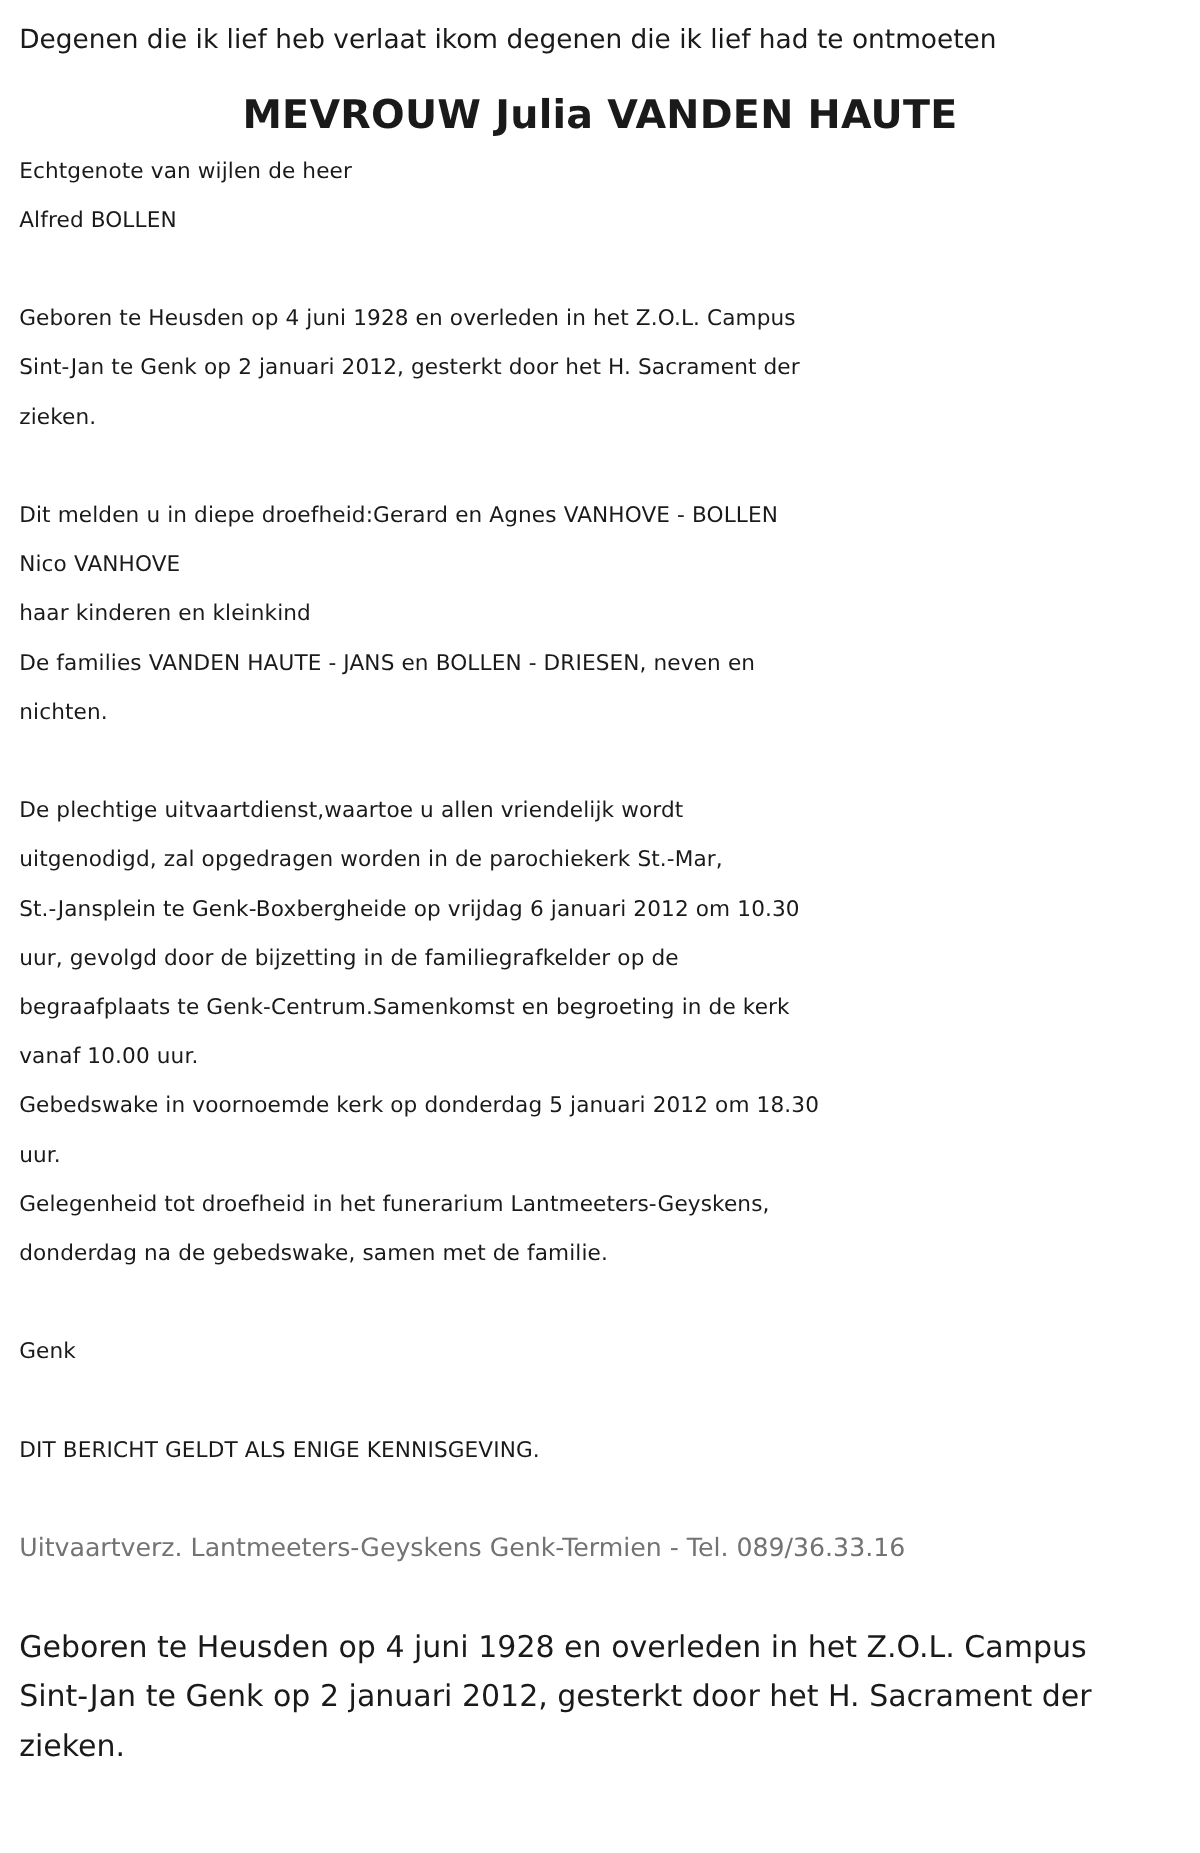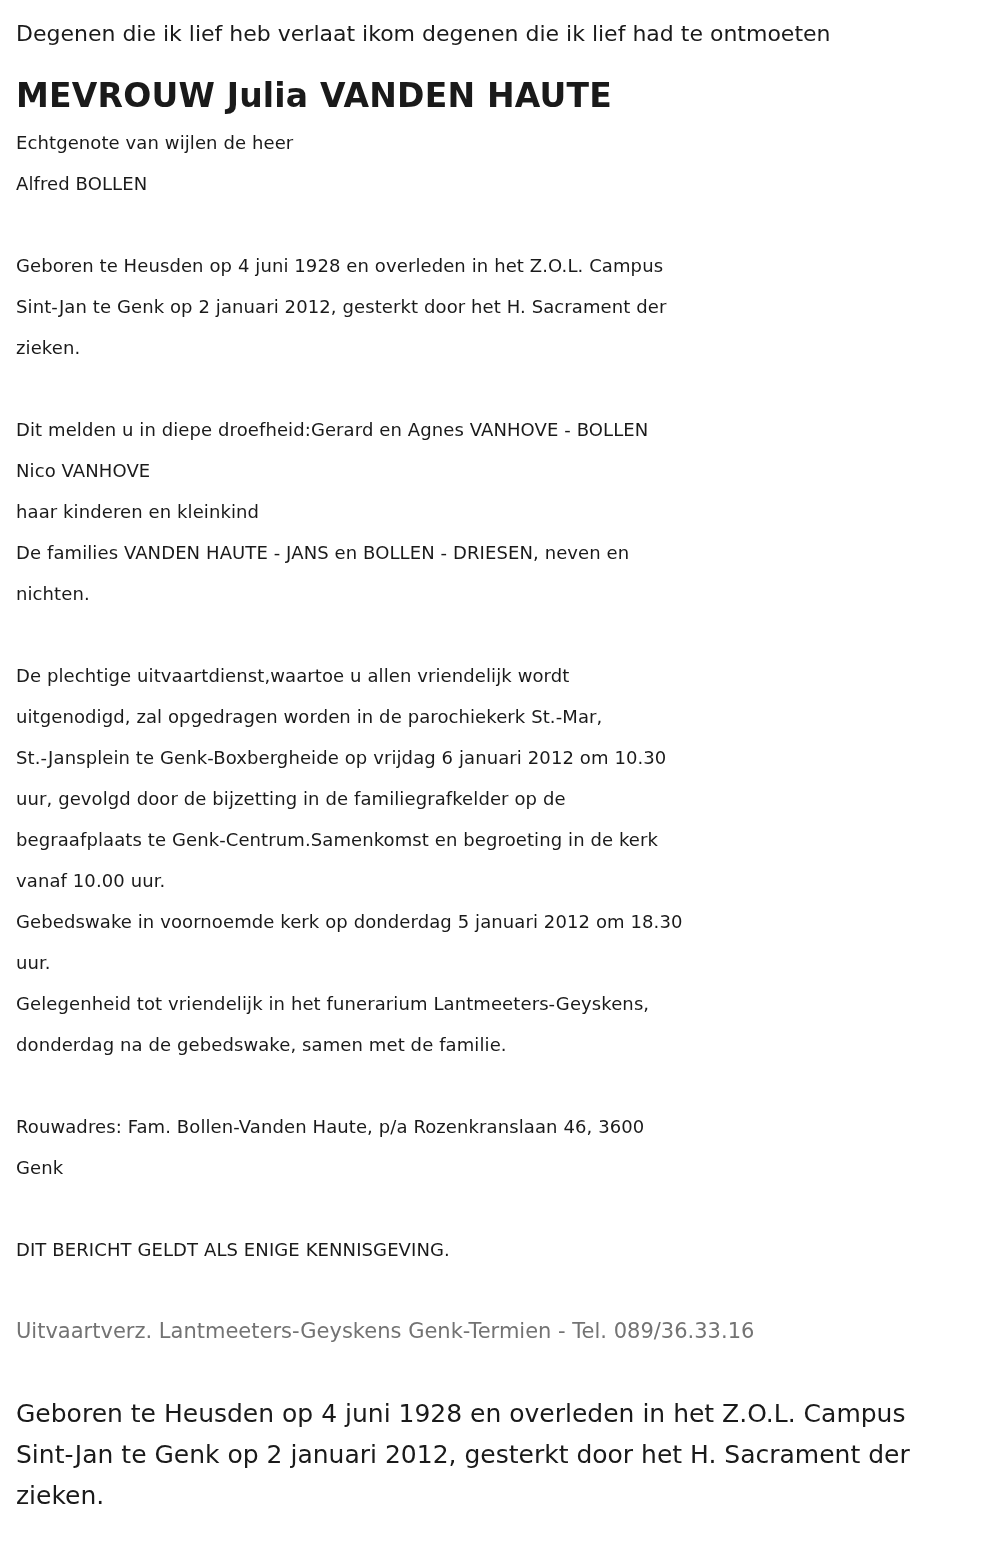--- a/index.html
+++ b/index.html
@@ -31,20 +31,21 @@
     font-size: 22px;
     line-height: 40px;
     margin-bottom: 20px;
   }
   .deceased-name {
     font-size: 33px;
     line-height: 44px;
     font-weight: bold;
     letter-spacing: 0.2px;
     margin: 0 0 4px 0;
+    text-align: center;
   }
   .spacer {
     height: 41px;
   }
   .block {
     margin: 0;
   }
   .funeral-note {
     color: #737373;
     font-size: 21px;
@@ -89,28 +90,27 @@
 
   <div class="block">
     <div class="line">De plechtige uitvaartdienst,waartoe u allen vriendelijk wordt</div>
     <div class="line">uitgenodigd, zal opgedragen worden in de parochiekerk St.-Mar,</div>
     <div class="line">St.-Jansplein te Genk-Boxbergheide op vrijdag 6 januari 2012 om 10.30</div>
     <div class="line">uur, gevolgd door de bijzetting in de familiegrafkelder op de</div>
     <div class="line">begraafplaats te Genk-Centrum.Samenkomst en begroeting in de kerk</div>
     <div class="line">vanaf 10.00 uur.</div>
     <div class="line">Gebedswake in voornoemde kerk op donderdag 5 januari 2012 om 18.30</div>
     <div class="line">uur.</div>
-    <div class="line">Gelegenheid tot vriendelijk in het funerarium Lantmeeters-Geyskens,</div>
+    <div class="line">Gelegenheid tot droefheid in het funerarium Lantmeeters-Geyskens,</div>
     <div class="line">donderdag na de gebedswake, samen met de familie.</div>
   </div>
 
   <div class="spacer"></div>
 
   <div class="block">
-    <div class="line">Rouwadres: Fam. Bollen-Vanden Haute, p/a Rozenkranslaan 46, 3600</div>
     <div class="line">Genk</div>
   </div>
 
   <div class="spacer"></div>
 
   <div class="line">DIT BERICHT GELDT ALS ENIGE KENNISGEVING.</div>
 
   <div class="spacer"></div>
 
   <div class="funeral-note">Uitvaartverz. Lantmeeters-Geyskens Genk-Termien - Tel. 089/36.33.16</div>

